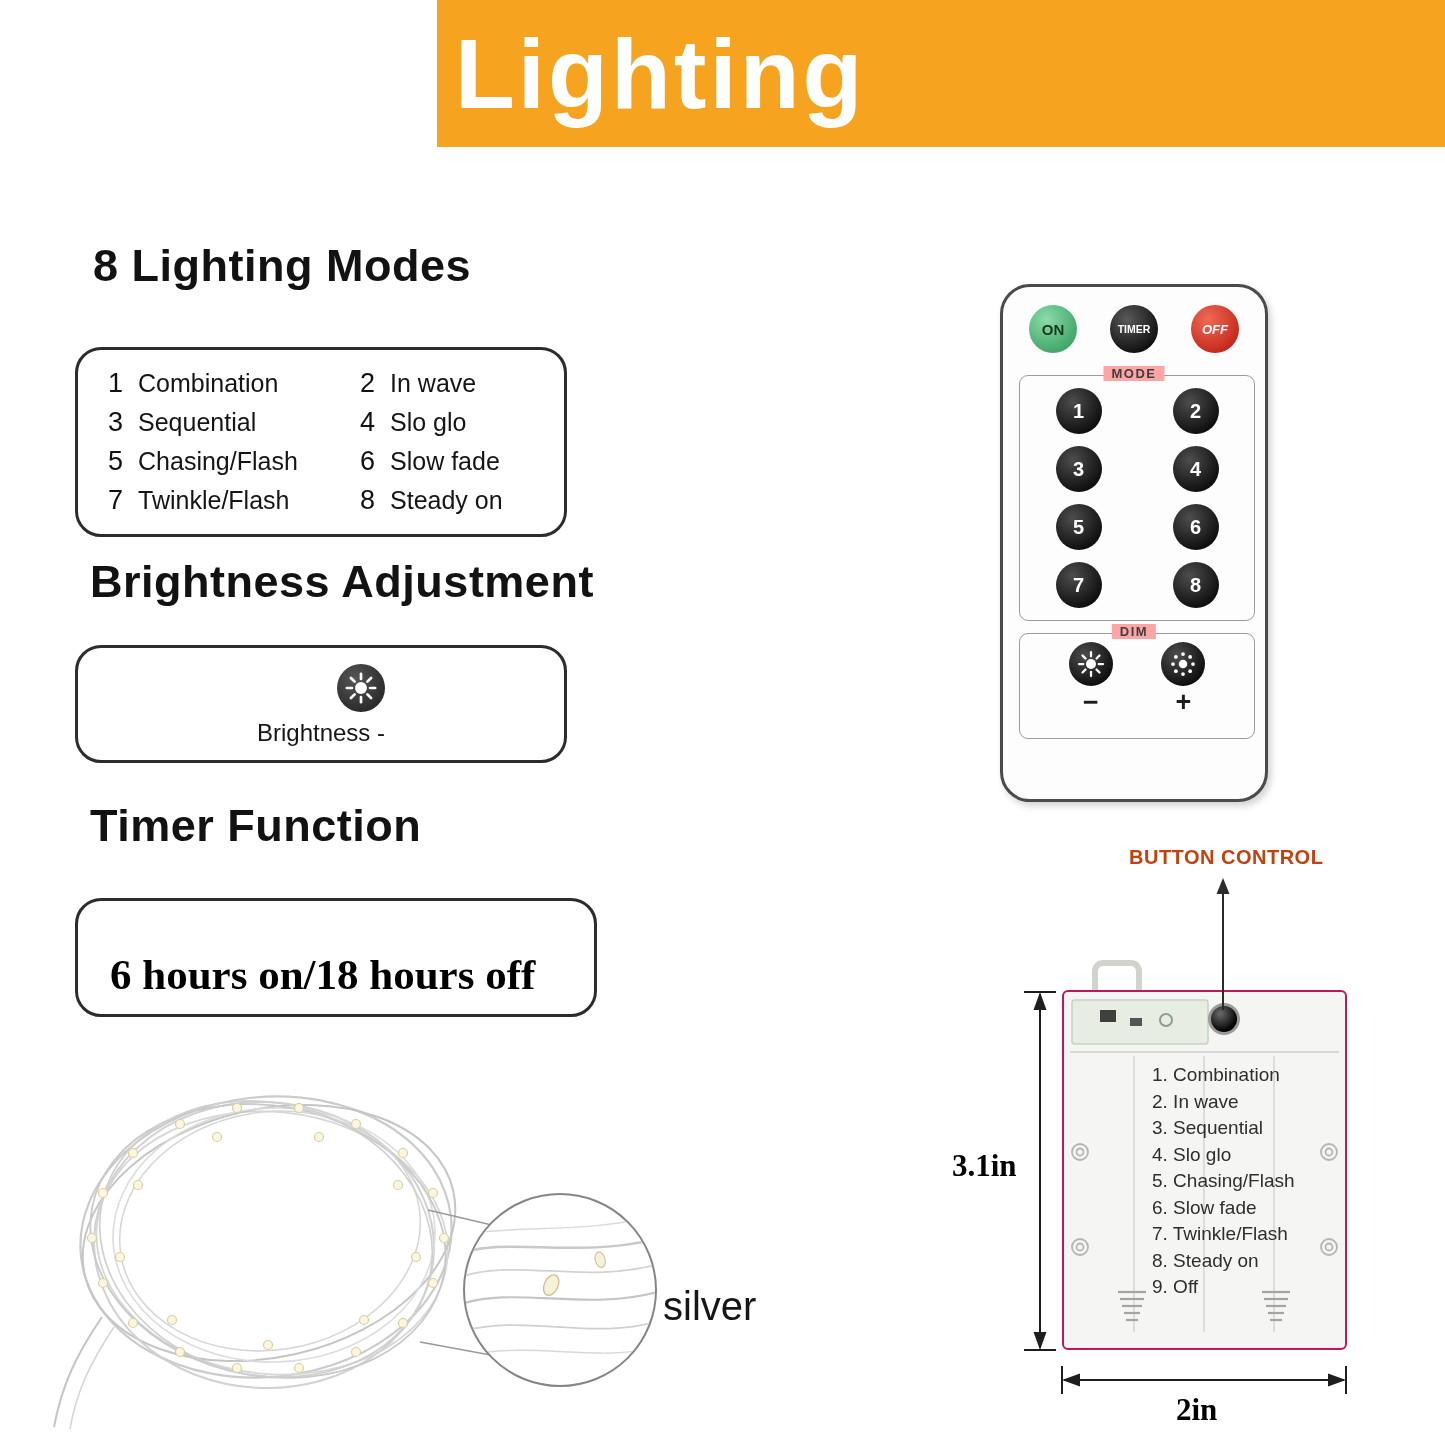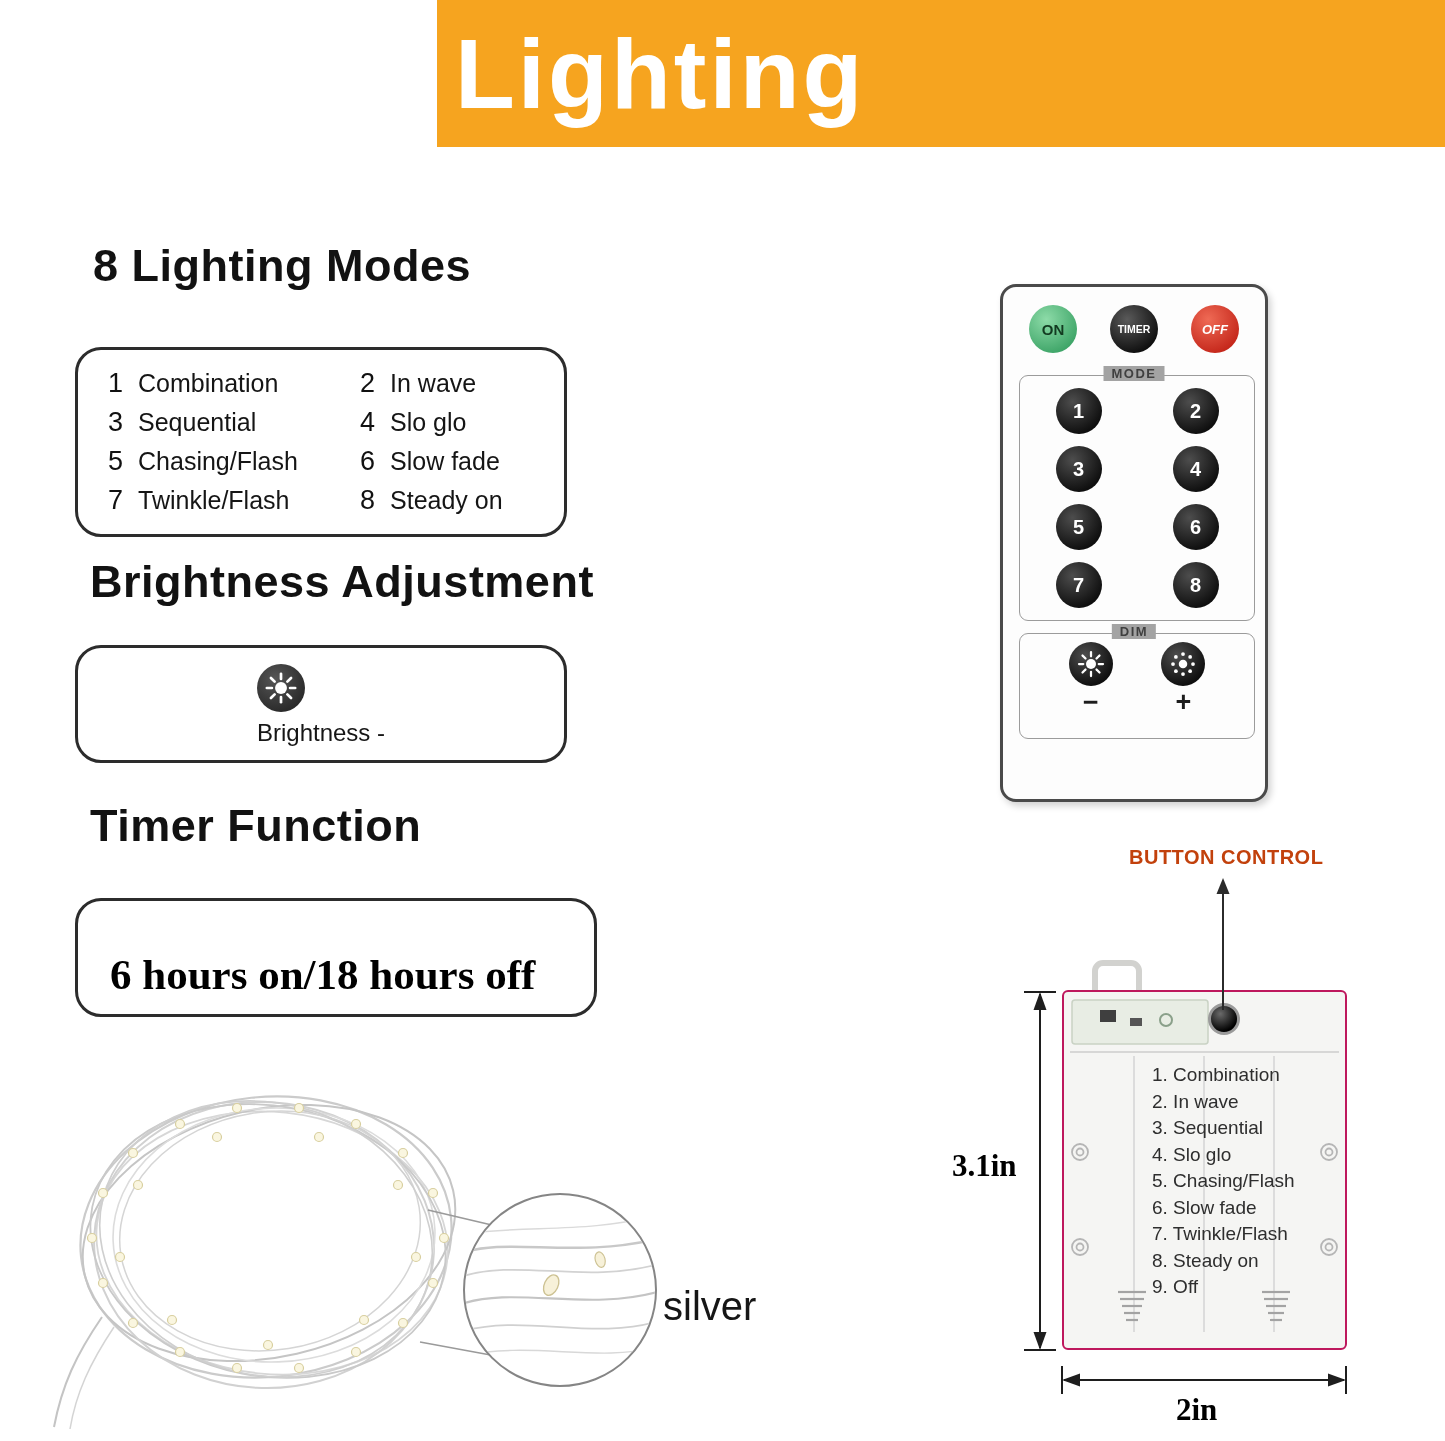--- a/index.html
+++ b/index.html
@@ -22,41 +22,41 @@
 
   #modes-box{left:75px;top:347px;width:492px;height:190px;
              display:grid;grid-template-columns:252px auto;align-content:space-between;
              padding:18px 12px 18px 30px;}
   .mode-item{display:flex;align-items:baseline;gap:15px;}
   .mode-num{font-size:27px;color:#111;}
   .mode-text{font-size:25px;color:#151515;}
 
   #bright-box{left:75px;top:645px;width:492px;height:118px;
               display:flex;justify-content:space-around;align-items:center;padding-top:2px;}
-  .bright-item{display:flex;flex-direction:column;align-items:flex-start;gap:7px;}
+  .bright-item{display:flex;flex-direction:column;align-items:flex-end;gap:7px;}
   .bicon{width:48px;height:48px;border-radius:50%;background:radial-gradient(circle at 38% 32%,#565656,#2a2a2a 75%);
          display:flex;align-items:center;justify-content:center;}
   .bicon svg{width:34px;height:34px;}
   .bright-label{font-size:24px;color:#161616;}
 
   #timer-box{left:75px;top:898px;width:522px;height:119px;display:flex;align-items:center;padding-left:32px;}
   #timer-text{font-family:"Liberation Serif",serif;font-size:43px;font-weight:bold;color:#000;margin-top:34px;}
 
   
   #remote{position:absolute;left:1000px;top:284px;width:268px;height:518px;background:#fdfdfd;
-          border:3px solid #4a4a4a;border-radius:16px;box-shadow:3px 4px 7px rgba(0,0,0,.18);}
+          border:3px solid #4a4a4a;border-radius:30px;box-shadow:3px 4px 7px rgba(0,0,0,.18);}
   #remote-top{position:absolute;left:0;top:18px;width:100%;display:flex;justify-content:space-between;padding:0 26px;}
   .rc-top-btn{width:48px;height:48px;border-radius:50%;display:flex;align-items:center;justify-content:center;font-weight:bold;}
   #btn-on{background:radial-gradient(circle at 36% 30%,#8ddba8,#3da467 78%);color:#123a20;font-size:15px;}
   #btn-timer{background:radial-gradient(circle at 36% 30%,#5a5a5a,#0d0d0d 78%);color:#fff;font-size:10.5px;}
   #btn-off{background:radial-gradient(circle at 36% 30%,#ef6a55,#c4261a 78%);color:#fff;font-size:13px;font-style:italic;}
 
   #mode-box{position:absolute;left:16px;top:88px;width:236px;height:246px;border:1.5px solid #9b9b9b;border-radius:9px;
             display:grid;grid-template-columns:1fr 1fr;justify-items:center;align-content:space-evenly;}
-  .rc-section-label{position:absolute;left:50%;transform:translateX(-50%);background:#a3a3a3;padding:0 8px;
+  .rc-section-label{position:absolute;left:50%;transform:translateX(-50%);background:#fca5a5;padding:0 8px;
             font-size:13px;font-weight:bold;color:#3f3f3f;letter-spacing:1.5px;z-index:2;}
   #mode-label{top:79px;}
   #dim-label{top:337px;}
   .num-btn{width:46px;height:46px;border-radius:50%;background:radial-gradient(circle at 36% 30%,#4d4d4d,#0f0f0f 74%);
            color:#fff;display:flex;align-items:center;justify-content:center;font-size:20px;font-weight:bold;}
   #dim-box{position:absolute;left:16px;top:346px;width:236px;height:106px;border:1.5px solid #9b9b9b;border-radius:9px;
            display:flex;justify-content:space-evenly;align-items:flex-start;padding-top:8px;}
   .dim-col{display:flex;flex-direction:column;align-items:center;gap:1px;}
   .dim-btn{width:44px;height:44px;border-radius:50%;background:radial-gradient(circle at 36% 30%,#4d4d4d,#0f0f0f 74%);
            display:flex;align-items:center;justify-content:center;}

